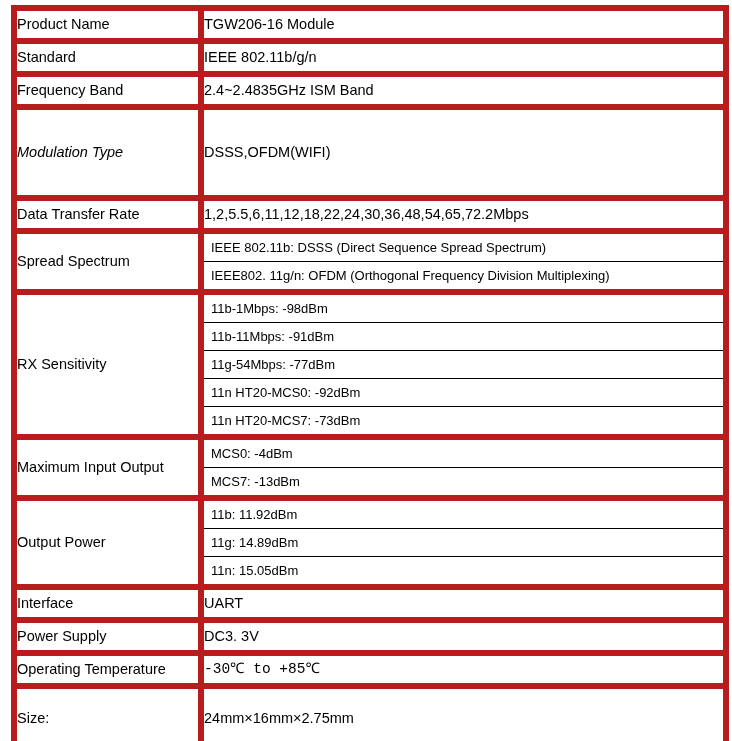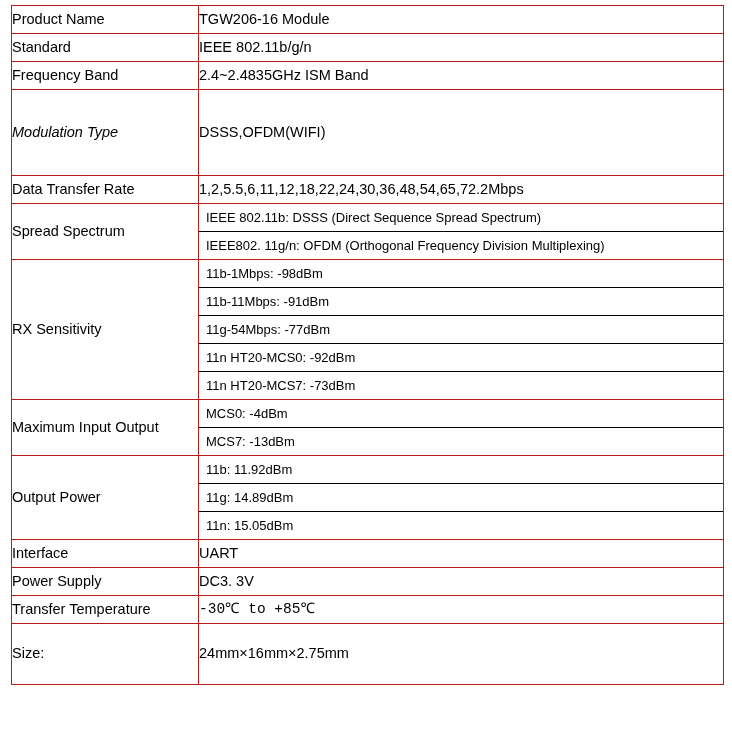--- a/index.html
+++ b/index.html
@@ -32,21 +32,21 @@
     width: 712px;
     border-collapse: collapse;
     table-layout: fixed;
     background: #ffffff;
   }
 
   table.spec-table col.col-label { width: 187px; }
   table.spec-table col.col-value { width: 525px; }
 
   table.spec-table td {
-    border: 1px solid #b91c1c;
+    border: 6px solid #b91c1c;
     padding: 0;
     vertical-align: middle;
     font-size: 14.5px;
     line-height: 1.2;
     color: #000000;
   }
 
   
   td.label-cell {
     padding-left: 5px;
@@ -233,21 +233,21 @@
         <td class="label-cell">Interface</td>
         <td class="value-cell">UART</td>
       </tr>
 
       <tr class="row-simple">
         <td class="label-cell">Power Supply</td>
         <td class="value-cell">DC3. 3V</td>
       </tr>
 
       <tr class="row-simple">
-        <td class="label-cell">Transfer Temperature</td>
+        <td class="label-cell">Operating Temperature</td>
         <td class="value-cell temp-mono">-30℃ to +85℃</td>
       </tr>
 
       <tr>
         <td class="label-cell tall-cell-bottom-label" style="height:60px;">Size:</td>
         <td class="value-cell tall-cell-bottom-label" style="height:60px;">24mm×16mm×2.75mm</td>
       </tr>
 
     </tbody>
   </table>

